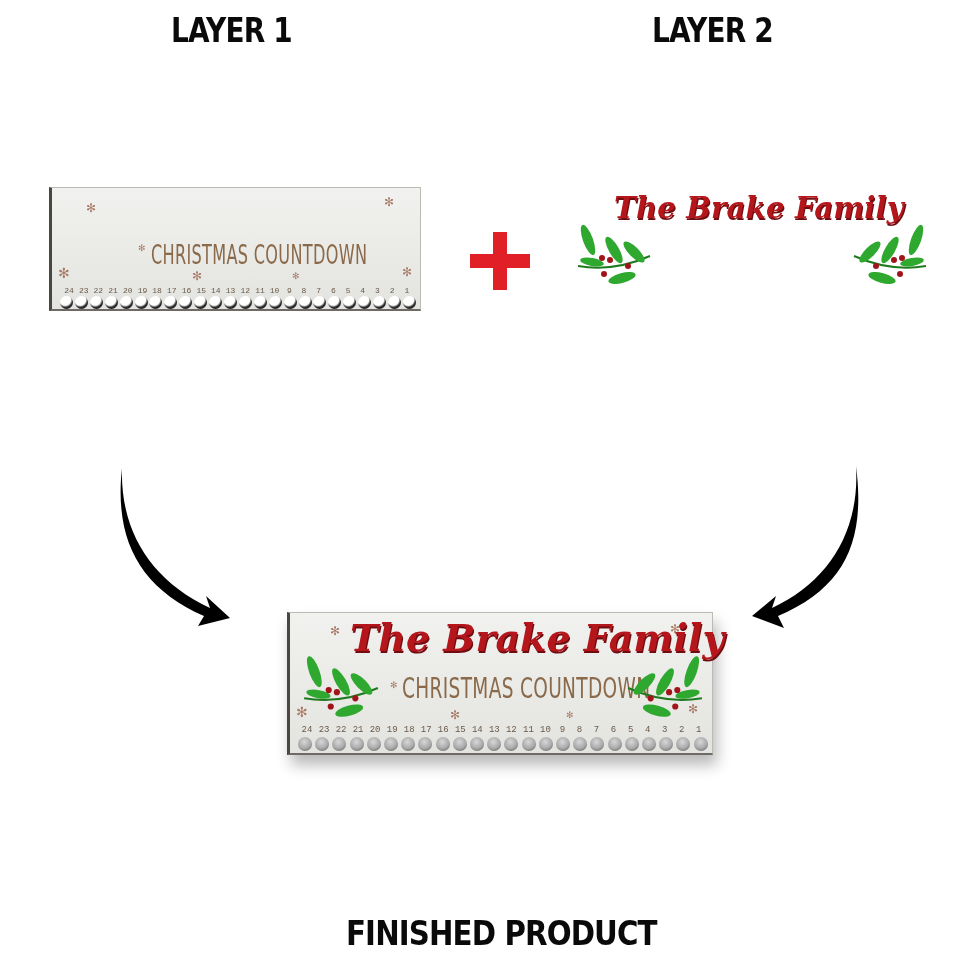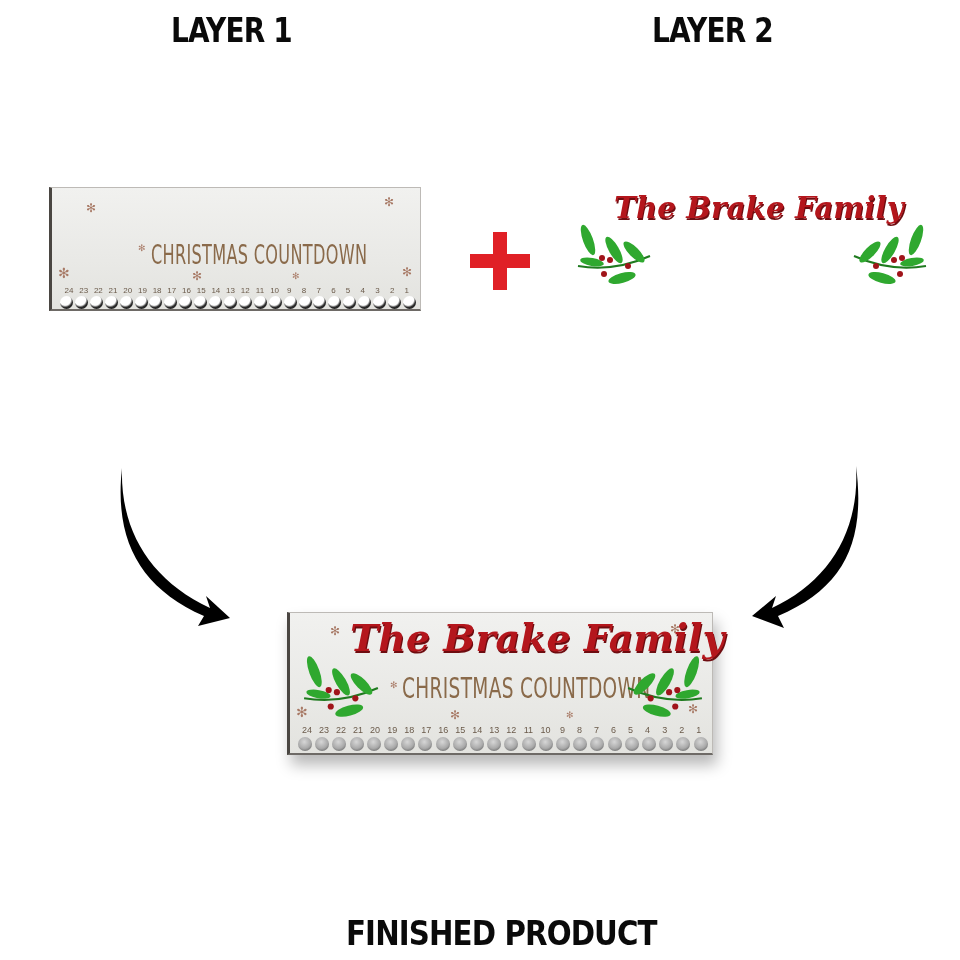--- a/index.html
+++ b/index.html
@@ -27,21 +27,21 @@
     #board1 { left: 49px; top: 187px; width: 372px; height: 124px; }
     #board2 { left: 287px; top: 612px; width: 426px; height: 143px; box-shadow: 4px 10px 14px rgba(0,0,0,0.28); }
 
     .countdown-title {
       position: absolute; color: #8a6a4a; font-family: "DejaVu Sans", sans-serif;
       white-space: nowrap; transform-origin: left top; letter-spacing: 0.5px;
     }
     #board1 .countdown-title { left: 99px; top: 52px; font-size: 26px; transform: scaleX(0.62); }
     #board2 .countdown-title { left: 112px; top: 58px; font-size: 29px; transform: scaleX(0.64); }
 
-    .numbers { position: absolute; display: flex; justify-content: space-between; color: #6a5a4a; font-family: Liberation Sans, sans-serif; }
+    .numbers { position: absolute; display: flex; justify-content: space-between; color: #6a5a4a; font-family: Liberation Mono, monospace; }
     #board1 .numbers { left: 10px; right: 6px; top: 98px; font-size: 8px; }
     #board2 .numbers { left: 10px; right: 6px; top: 112px; font-size: 9px; }
     .numbers span { width: 14px; text-align: center; }
 
     .holes { position: absolute; display: flex; justify-content: space-between; }
     #board1 .holes { left: 8px; right: 4px; top: 108px; }
     #board2 .holes { left: 8px; right: 4px; top: 124px; }
     .hole { border-radius: 50%; }
     #board1 .hole { width: 13px; height: 13px; background: radial-gradient(circle at 40% 30%, #ffffff 0%, #ffffff 45%, #2a2a2a 62%, #1a1a1a 100%); }
     #board2 .hole { width: 14px; height: 14px; background: radial-gradient(circle at 45% 35%, #d7d7d7 0%, #a9a9a9 55%, #4a4a4a 100%); }

